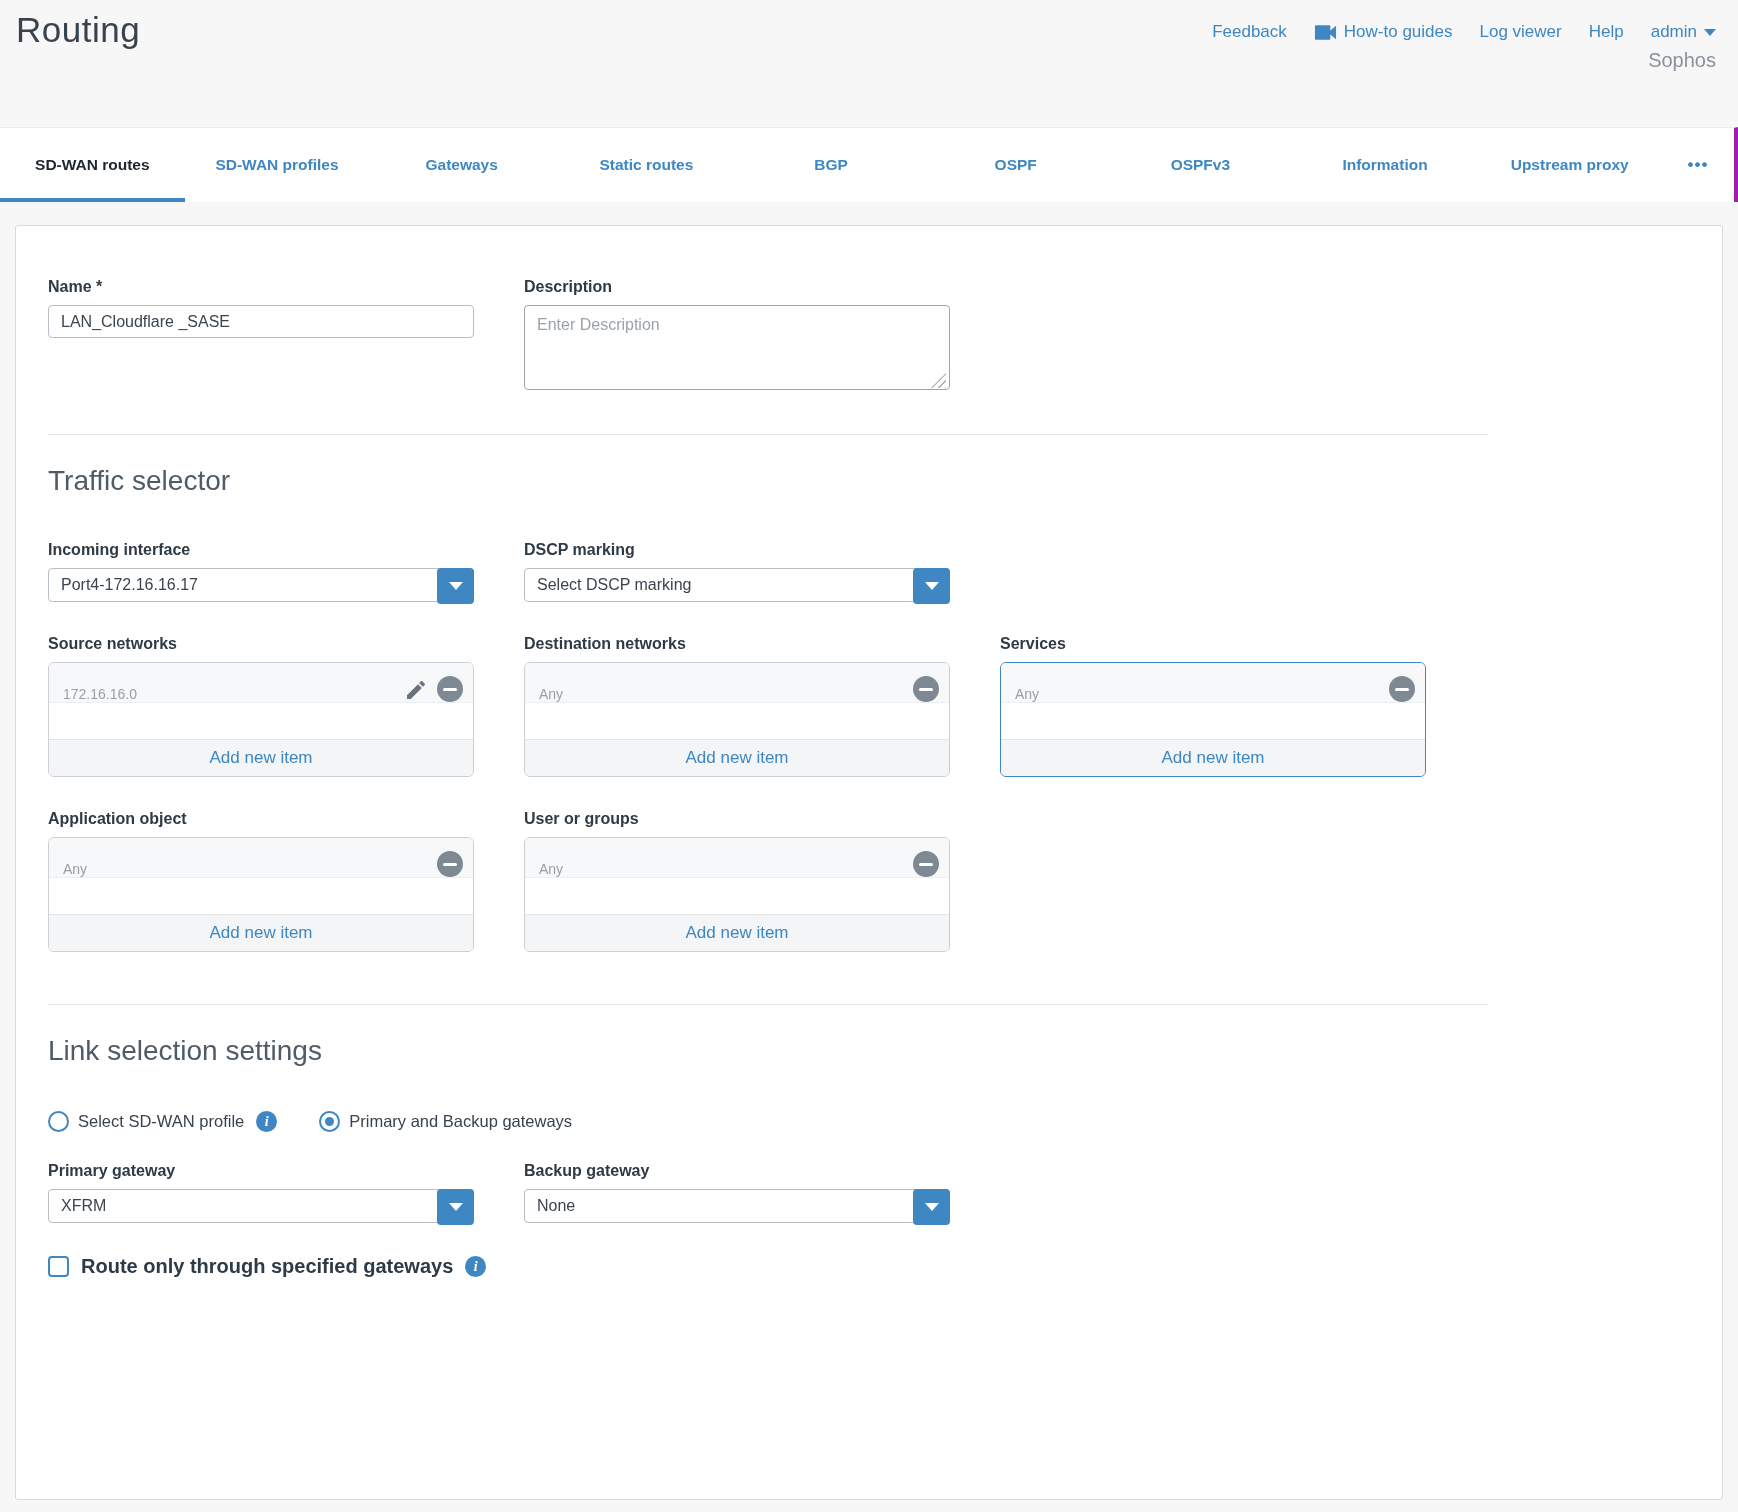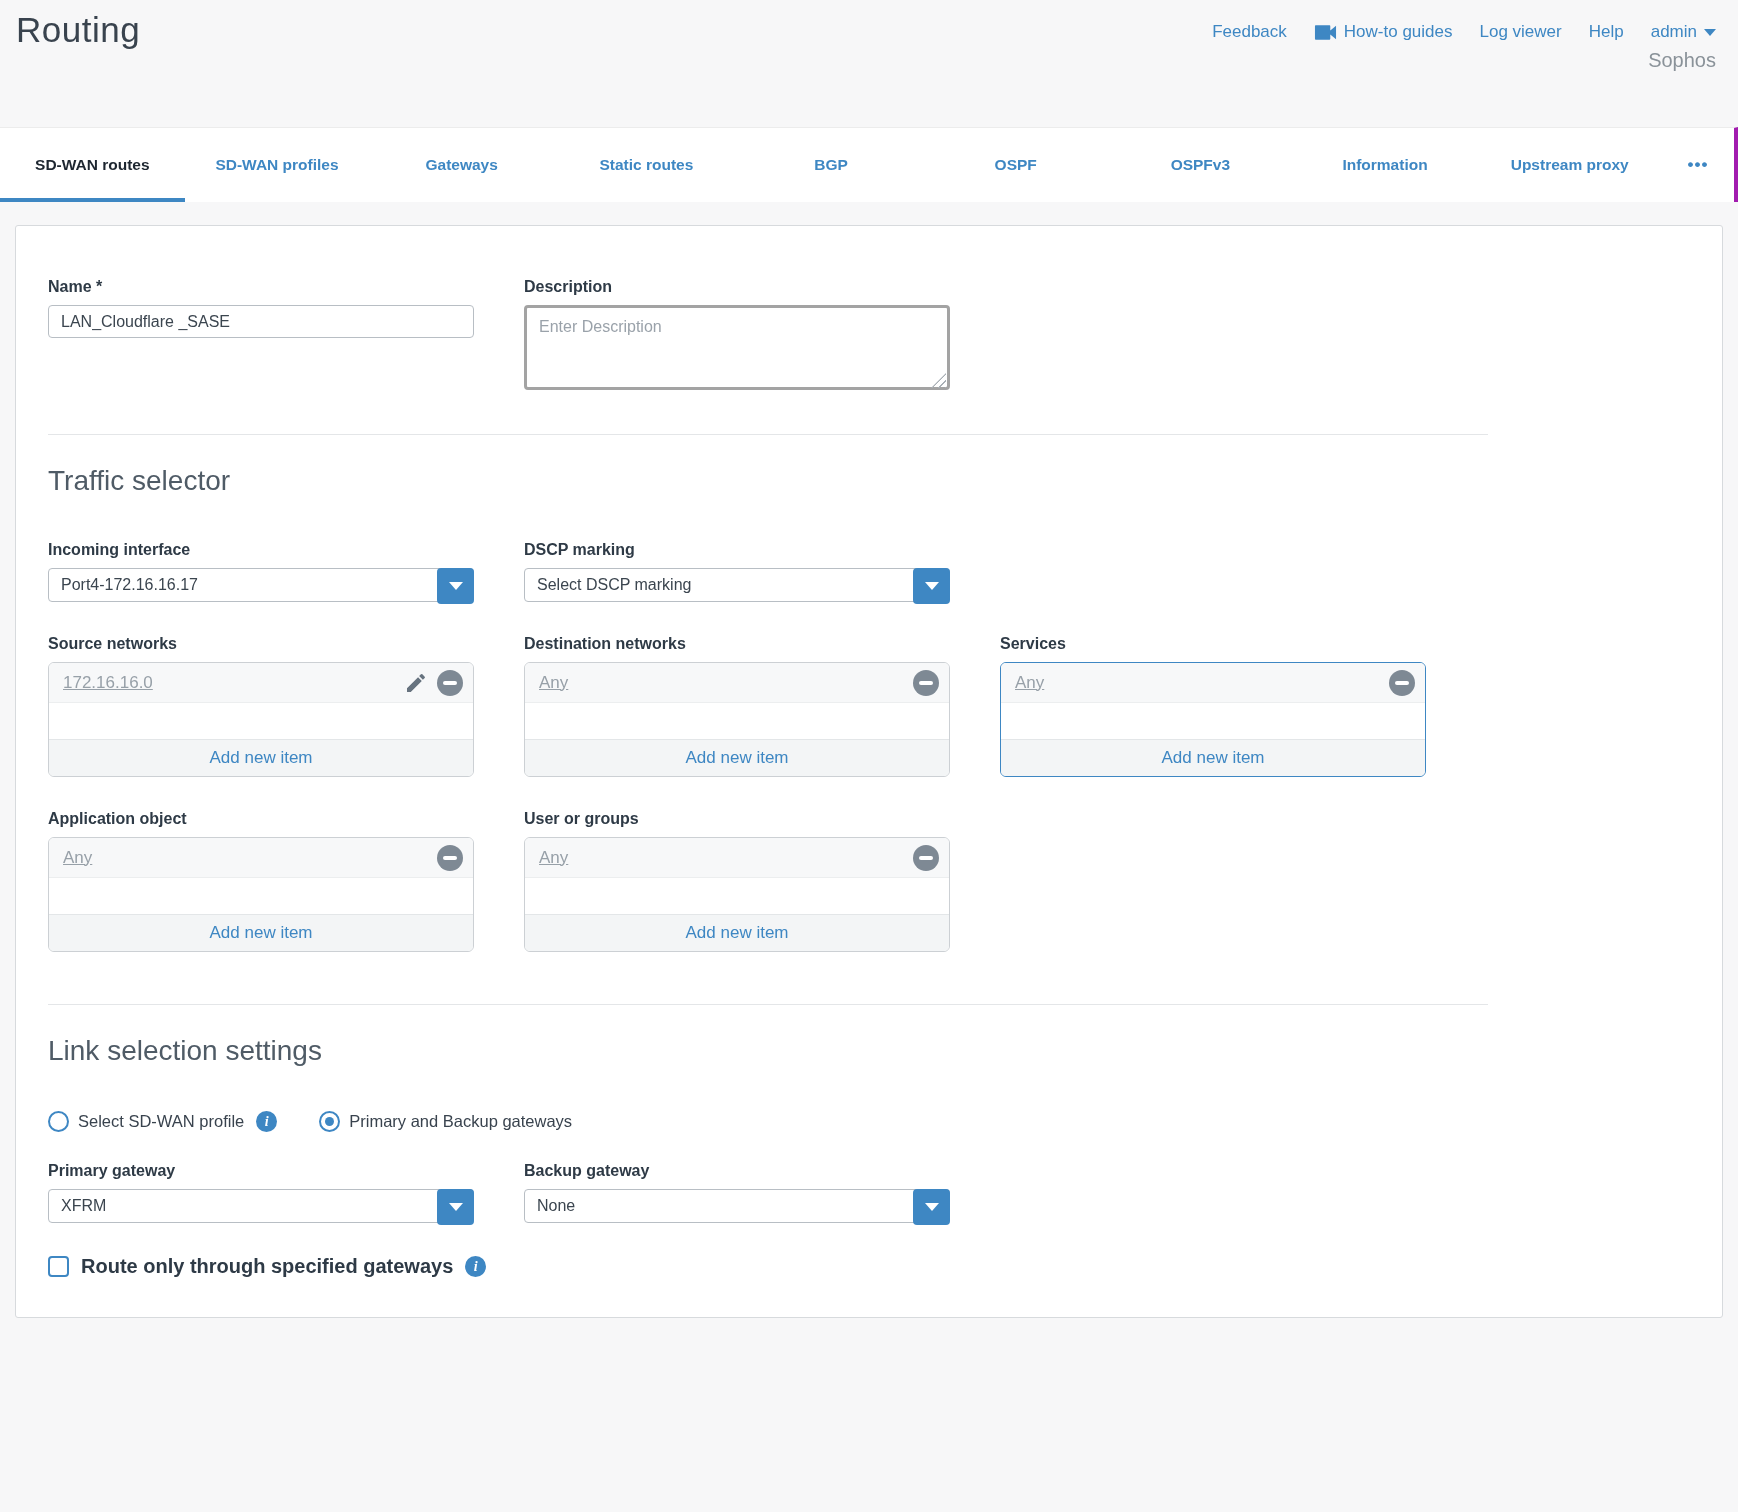--- a/index.html
+++ b/index.html
@@ -15,43 +15,43 @@
   .caret-down { width:0; height:0; border-left:6px solid transparent; border-right:6px solid transparent; border-top:7px solid #3e87c3; display:inline-block; }
 
   
   .tabbar { height:75px; background:#ffffff; border-top:1px solid #ececec; border-right:4px solid #a21caf; display:flex; align-items:stretch; }
   .tab { flex:1; display:flex; align-items:center; justify-content:center; font-size:15.5px; font-weight:700; color:#3e87c3; cursor:pointer; position:relative; }
   .tab.active { color:#1d2630; }
   .tab.active::after { content:""; position:absolute; left:0; right:0; bottom:0; height:4px; background:#3e87c3; }
   .tab.more { flex:0 0 72px; font-size:17px; letter-spacing:1px; }
 
   
-  .panel { margin:23px 15px 0; background:#fff; border:1px solid #d7dadd; border-radius:3px; height:1093px; padding:52px 32px 0; }
+  .panel { margin:23px 15px 0; background:#fff; border:1px solid #d7dadd; border-radius:3px; height:1275px; padding:52px 32px 0; }
   .row { display:flex; gap:50px; }
   .field { width:426px; }
   .field-label { font-size:16px; font-weight:700; color:#2e3a46; margin-bottom:9px; }
 
   .text-input { width:426px; height:33px; border:1px solid #b8bec4; border-radius:4px; font-family:"Liberation Sans",sans-serif; font-size:16px; color:#3b454f; padding:0 12px; background:#fff; outline:none; }
   .textarea-wrap { position:relative; width:426px; }
-  textarea.desc { width:426px; height:85px; border:3px solid #a3a3a3; border-radius:4px; font-family:"Liberation Sans",sans-serif; font-size:16px; color:#3b454f; padding:10px 12px; resize:none; outline:none; }
+  textarea.desc { width:426px; height:85px; border:1px solid #a3a3a3; border-radius:4px; font-family:"Liberation Sans",sans-serif; font-size:16px; color:#3b454f; padding:10px 12px; resize:none; outline:none; }
   textarea.desc::placeholder { color:#9aa2aa; }
   .resize-grip { position:absolute; right:4px; bottom:6px; width:15px; height:15px; background:repeating-linear-gradient(135deg,#a9b0b6 0 1.5px,transparent 1.5px 5px); clip-path:polygon(100% 0,0 100%,100% 100%); pointer-events:none; }
 
   .divider { border:none; border-top:1px solid #e4e6e8; width:1440px; margin-top:40px; }
   .section-heading { font-size:28px; font-weight:400; color:#4f5b66; margin-top:30px; }
 
   
   .select { position:relative; width:426px; height:34px; border:1px solid #b8bec4; border-radius:4px; background:#fff; display:flex; align-items:center; padding:0 48px 0 12px; font-size:16px; color:#3b454f; cursor:pointer; }
   .select-btn { position:absolute; top:-1px; right:-1px; height:36px; width:37px; background:#3e87c3; border-radius:4px; display:flex; align-items:center; justify-content:center; cursor:pointer; }
   .select-btn .tri { width:0; height:0; border-left:7px solid transparent; border-right:7px solid transparent; border-top:8px solid #fff; }
 
   
   .itembox { width:426px; border:1px solid #ccd0d4; border-radius:6px; background:#fff; overflow:hidden; }
   .itembox.focused { border-color:#3e87c3; }
-  .item-row { height:40px; background:#f7f8f9; border-bottom:1px solid #eceeef; display:flex; align-items:center; padding:0 10px 0 14px; font-size:17px; color:#97a0a8;text-decoration:underline; }
+  .item-row { height:40px; background:#f7f8f9; border-bottom:1px solid #eceeef; display:flex; align-items:flex-end; padding:0 10px 0 14px; font-size:14px; color:#97a0a8; }
   .item-row .grow { flex:1; }
   .item-empty { height:36px; background:#fff; }
   .item-add { height:37px; background:#f3f5f6; border-top:1px solid #e3e6e8; display:flex; align-items:center; justify-content:center; font-size:17px; color:#3e87c3; cursor:pointer; }
   .icon-btn { display:flex; align-items:center; justify-content:center; cursor:pointer; margin-left:9px; }
   .minus-circle { width:26px; height:26px; border-radius:50%; background:#7e8994; position:relative; }
   .minus-circle::after { content:""; position:absolute; left:6px; right:6px; top:11.5px; height:3.5px; border-radius:2px; background:#fff; }
 
   
   .radio-row { display:flex; align-items:center; margin-top:44px; }
   .radio { width:21px; height:21px; border:2.5px solid #3e87c3; border-radius:50%; background:#fff; position:relative; cursor:pointer; flex:0 0 auto; }

